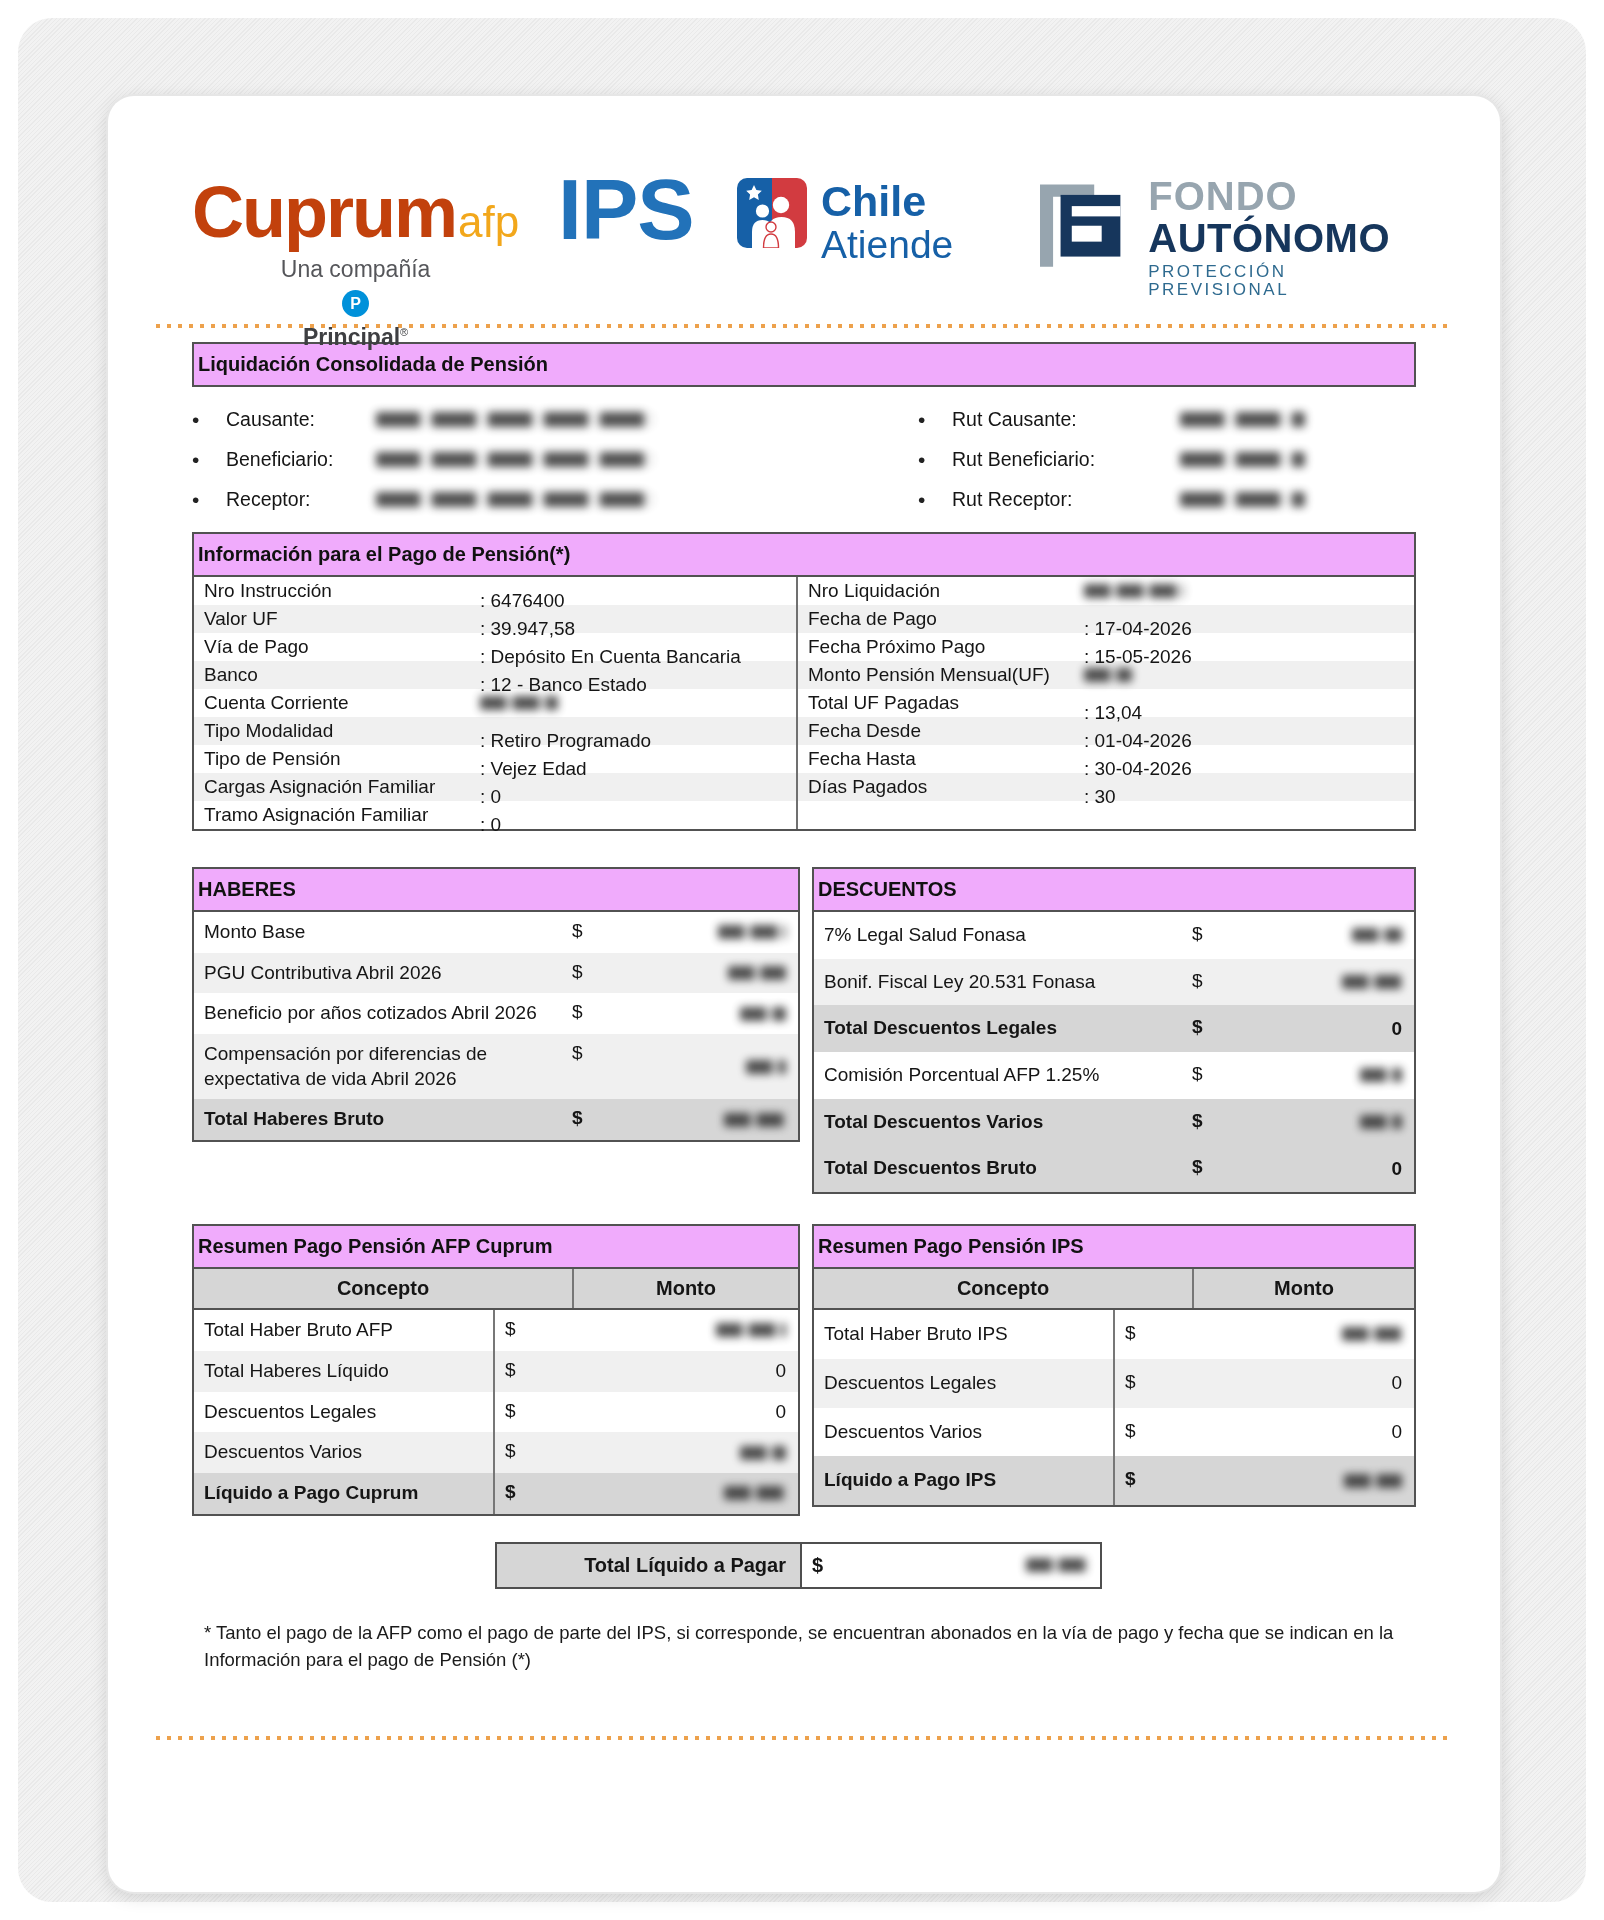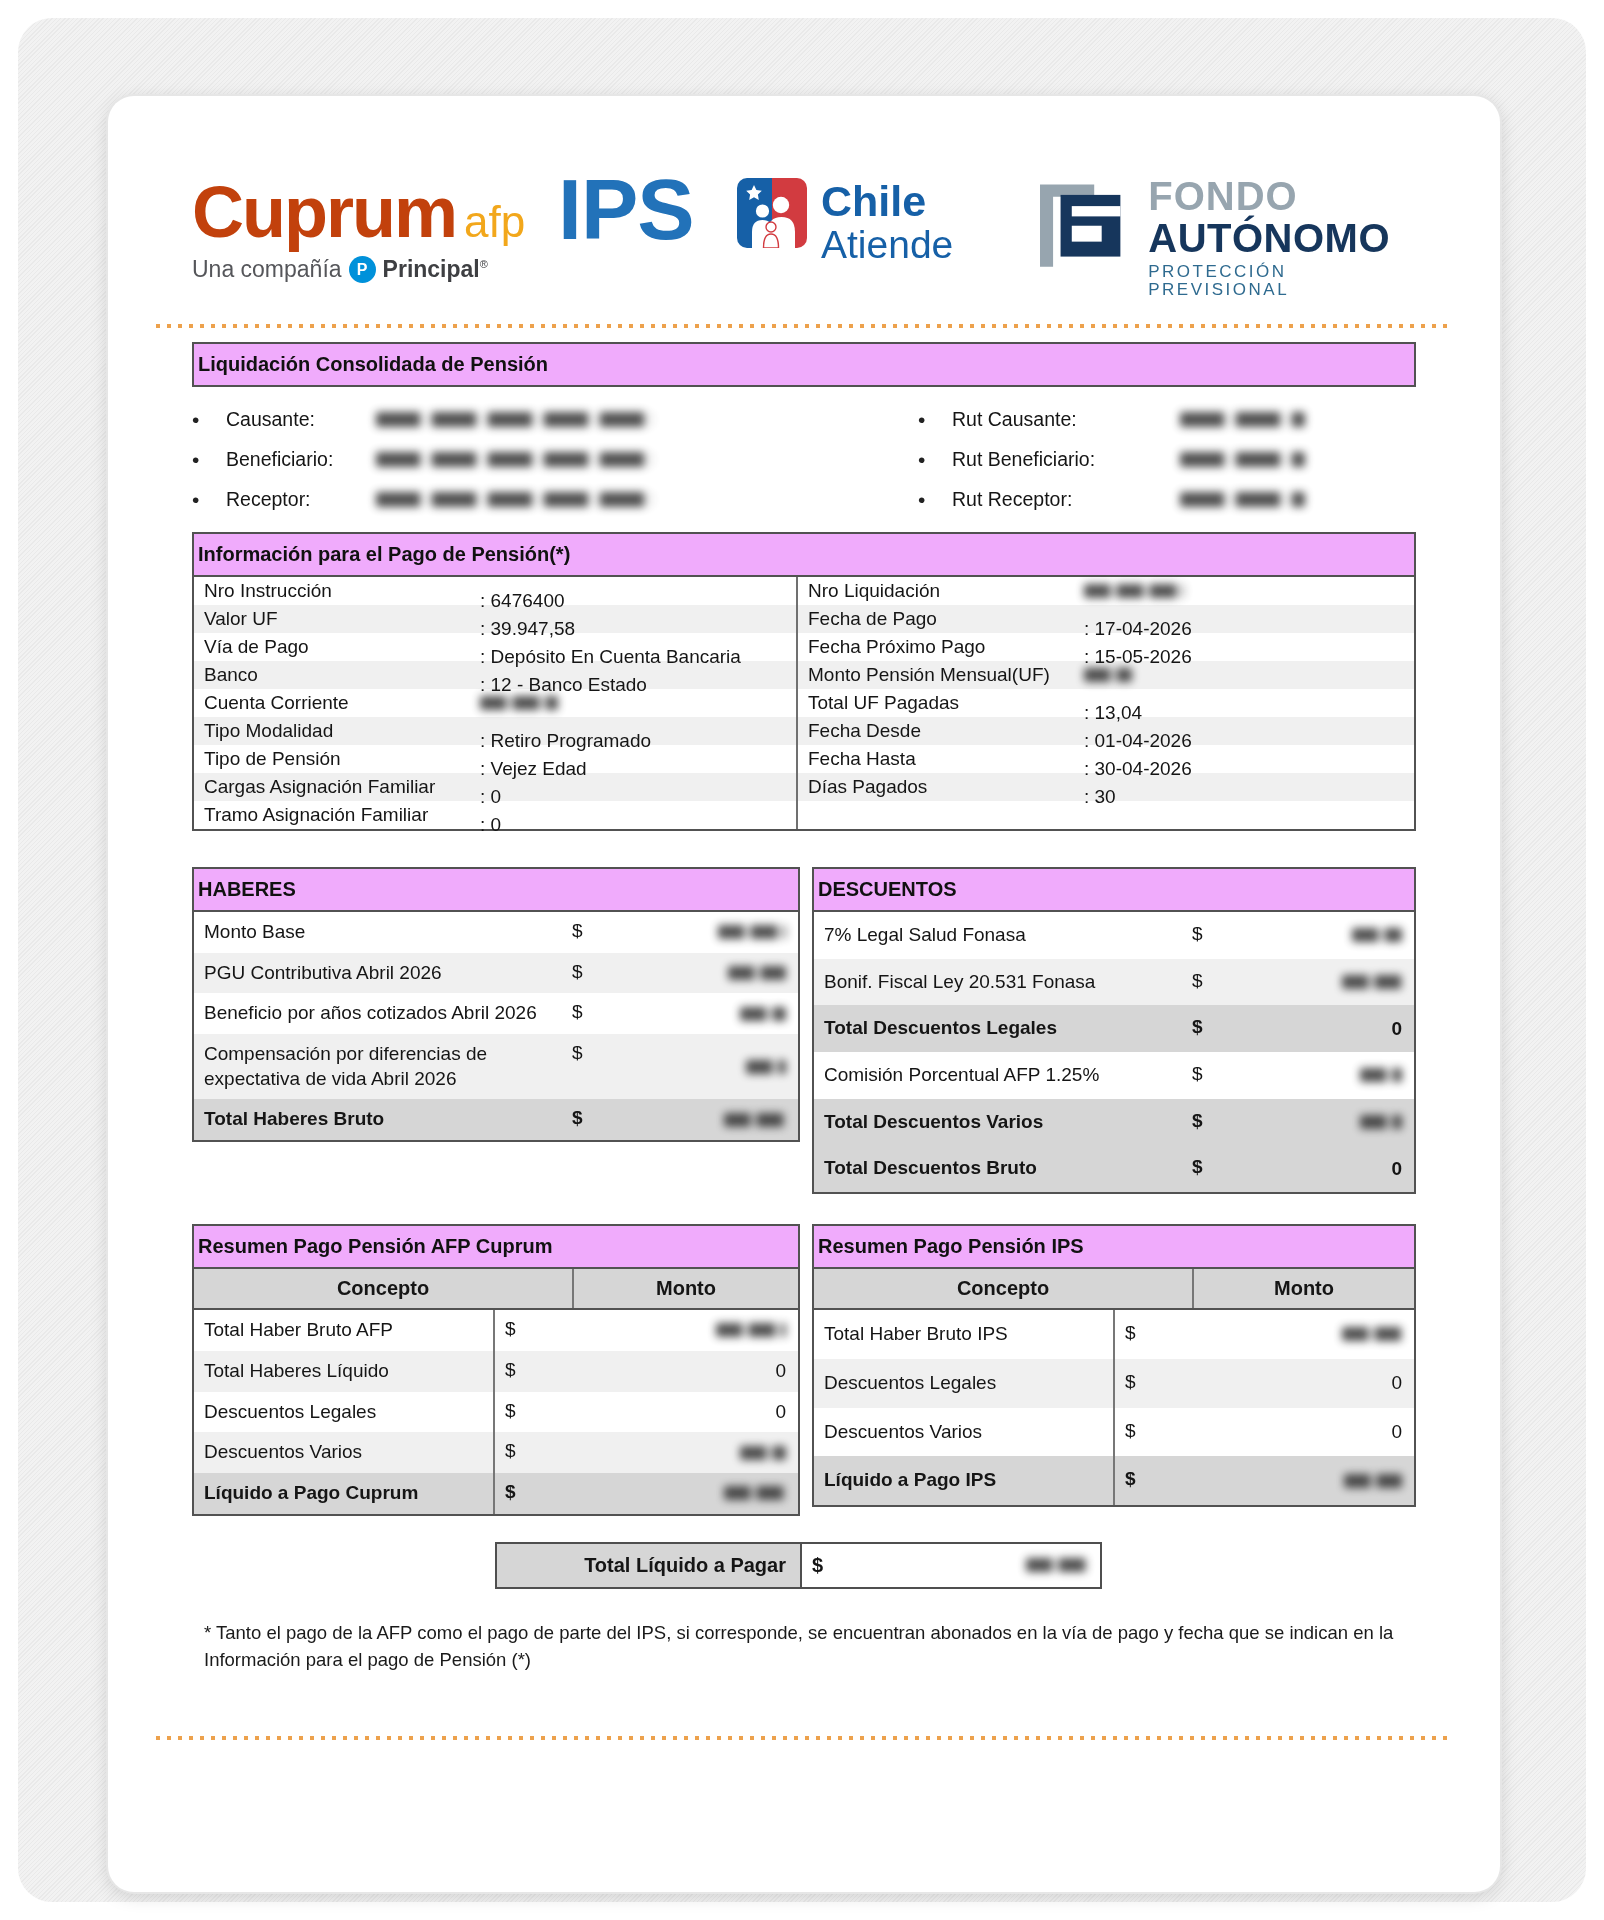--- a/index.html
+++ b/index.html
@@ -12,22 +12,22 @@
   .card { position:absolute; left:108px; top:96px; width:1392px; height:1796px;
           background:#ffffff; border-radius:26px;
           box-shadow:0 0 0 2px #e6e6e6, 0 4px 18px rgba(0,0,0,.15); }
   .content { position:relative; padding:0 84px; }
 
   
   .logo-row { position:relative; height:126px; margin-top:78px; }
   .logo-cuprum { position:absolute; left:0; top:2px; }
   .cu-line { line-height:1; }
   .cu-word { font-size:72px; font-weight:bold; letter-spacing:-2px; color:#c2410c; }
-  .cu-afp  { font-size:44px; font-weight:500; color:#F2A71B; margin-left:8px; }
-  .cu-tag  { margin-top:8px; font-size:23px; color:#55565A; display:flex; align-items:center; gap:7px; }
+  .cu-afp  { font-size:44px; font-weight:500; color:#F2A71B; margin-left:2px; }
+  .cu-tag  { margin-top:8px; font-size:23px; color:#55565A; display:flex; align-items:center; gap:7px;flex-direction:column; }
   .principal-badge { display:inline-flex; width:27px; height:27px; border-radius:50%;
         background:#0091DA; color:#fff; font-weight:bold; font-size:16px;
         align-items:center; justify-content:center; }
   .principal-word { font-size:23px; color:#3E3F42; }
   .principal-word b { font-weight:bold; }
   .principal-word sup { font-size:11px; }
 
   .logo-ips { position:absolute; left:366px; top:-8px; font-size:86px; font-weight:bold;
               letter-spacing:-1px; color:#2272B9; line-height:1; }
 

